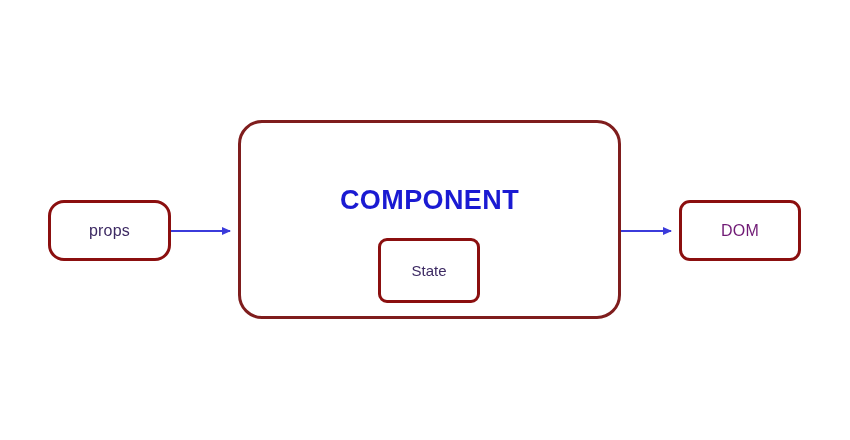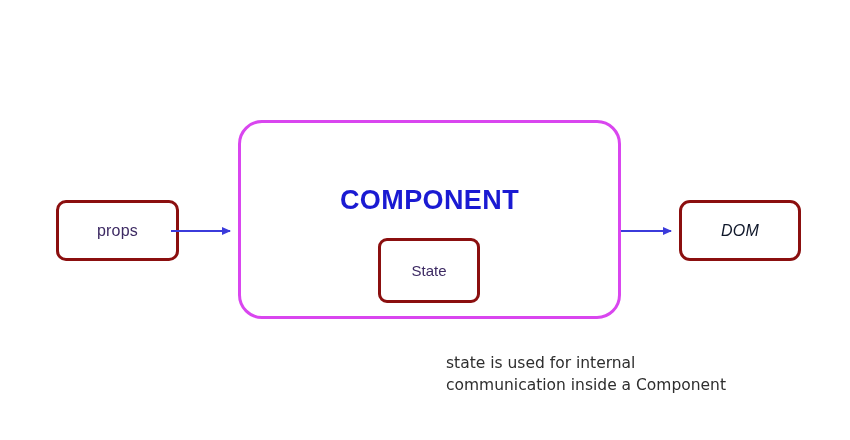--- a/index.html
+++ b/index.html
@@ -25,41 +25,41 @@
     box-sizing: border-box;
     background: #ffffff;
     display: flex;
     align-items: center;
     justify-content: center;
     text-align: center;
   }
 
   
   #props-box {
-    left: 56px;
+    left: 48px;
     top: 200px;
     width: 123px;
     height: 61px;
     border: 3px solid #8b0f0f;
-    border-radius: 10px;
+    border-radius: 16px;
   }
   #props-label {
     font-family: "Liberation Sans", sans-serif;
     font-size: 16px;
     color: #3d2a63;
     letter-spacing: 0.2px;
   }
 
   
   #component-box {
     left: 238px;
     top: 120px;
     width: 383px;
     height: 199px;
-    border: 3px solid #d946ef;
+    border: 3px solid #7f1d1d;
     border-radius: 24px;
     display: block;
   }
 
   #component-title {
     position: absolute;
     left: 0;
     right: 0;
     top: 62px;
     text-align: center;
@@ -90,23 +90,22 @@
     left: 679px;
     top: 200px;
     width: 122px;
     height: 61px;
     border: 3px solid #8b0f0f;
     border-radius: 11px;
   }
   #dom-label {
     font-family: "Liberation Sans", sans-serif;
     font-size: 16px;
-    color: #0f172a;
+    color: #701a75;
     letter-spacing: 0.2px;
-    font-style: italic;
   }
 
   
   .arrow-svg {
     position: absolute;
     overflow: visible;
   }
   #arrow-props-component {
     left: 171px;
     top: 221px;
@@ -165,16 +164,14 @@
         <path d="M0,0.6 L9,4.5 L0,8.4 z" fill="#3b3bdb"></path>
       </marker>
     </defs>
     <line x1="0" y1="10" x2="50" y2="10" stroke="#3b3bdb" stroke-width="2" marker-end="url(#ah2)"></line>
   </svg>
 
   <div class="node" id="dom-box">
     <span id="dom-label">DOM</span>
   </div>
 
-  <div id="caption">state is used for internal
-communication inside a Component</div>
 
 </div>
 
 </body></html>

